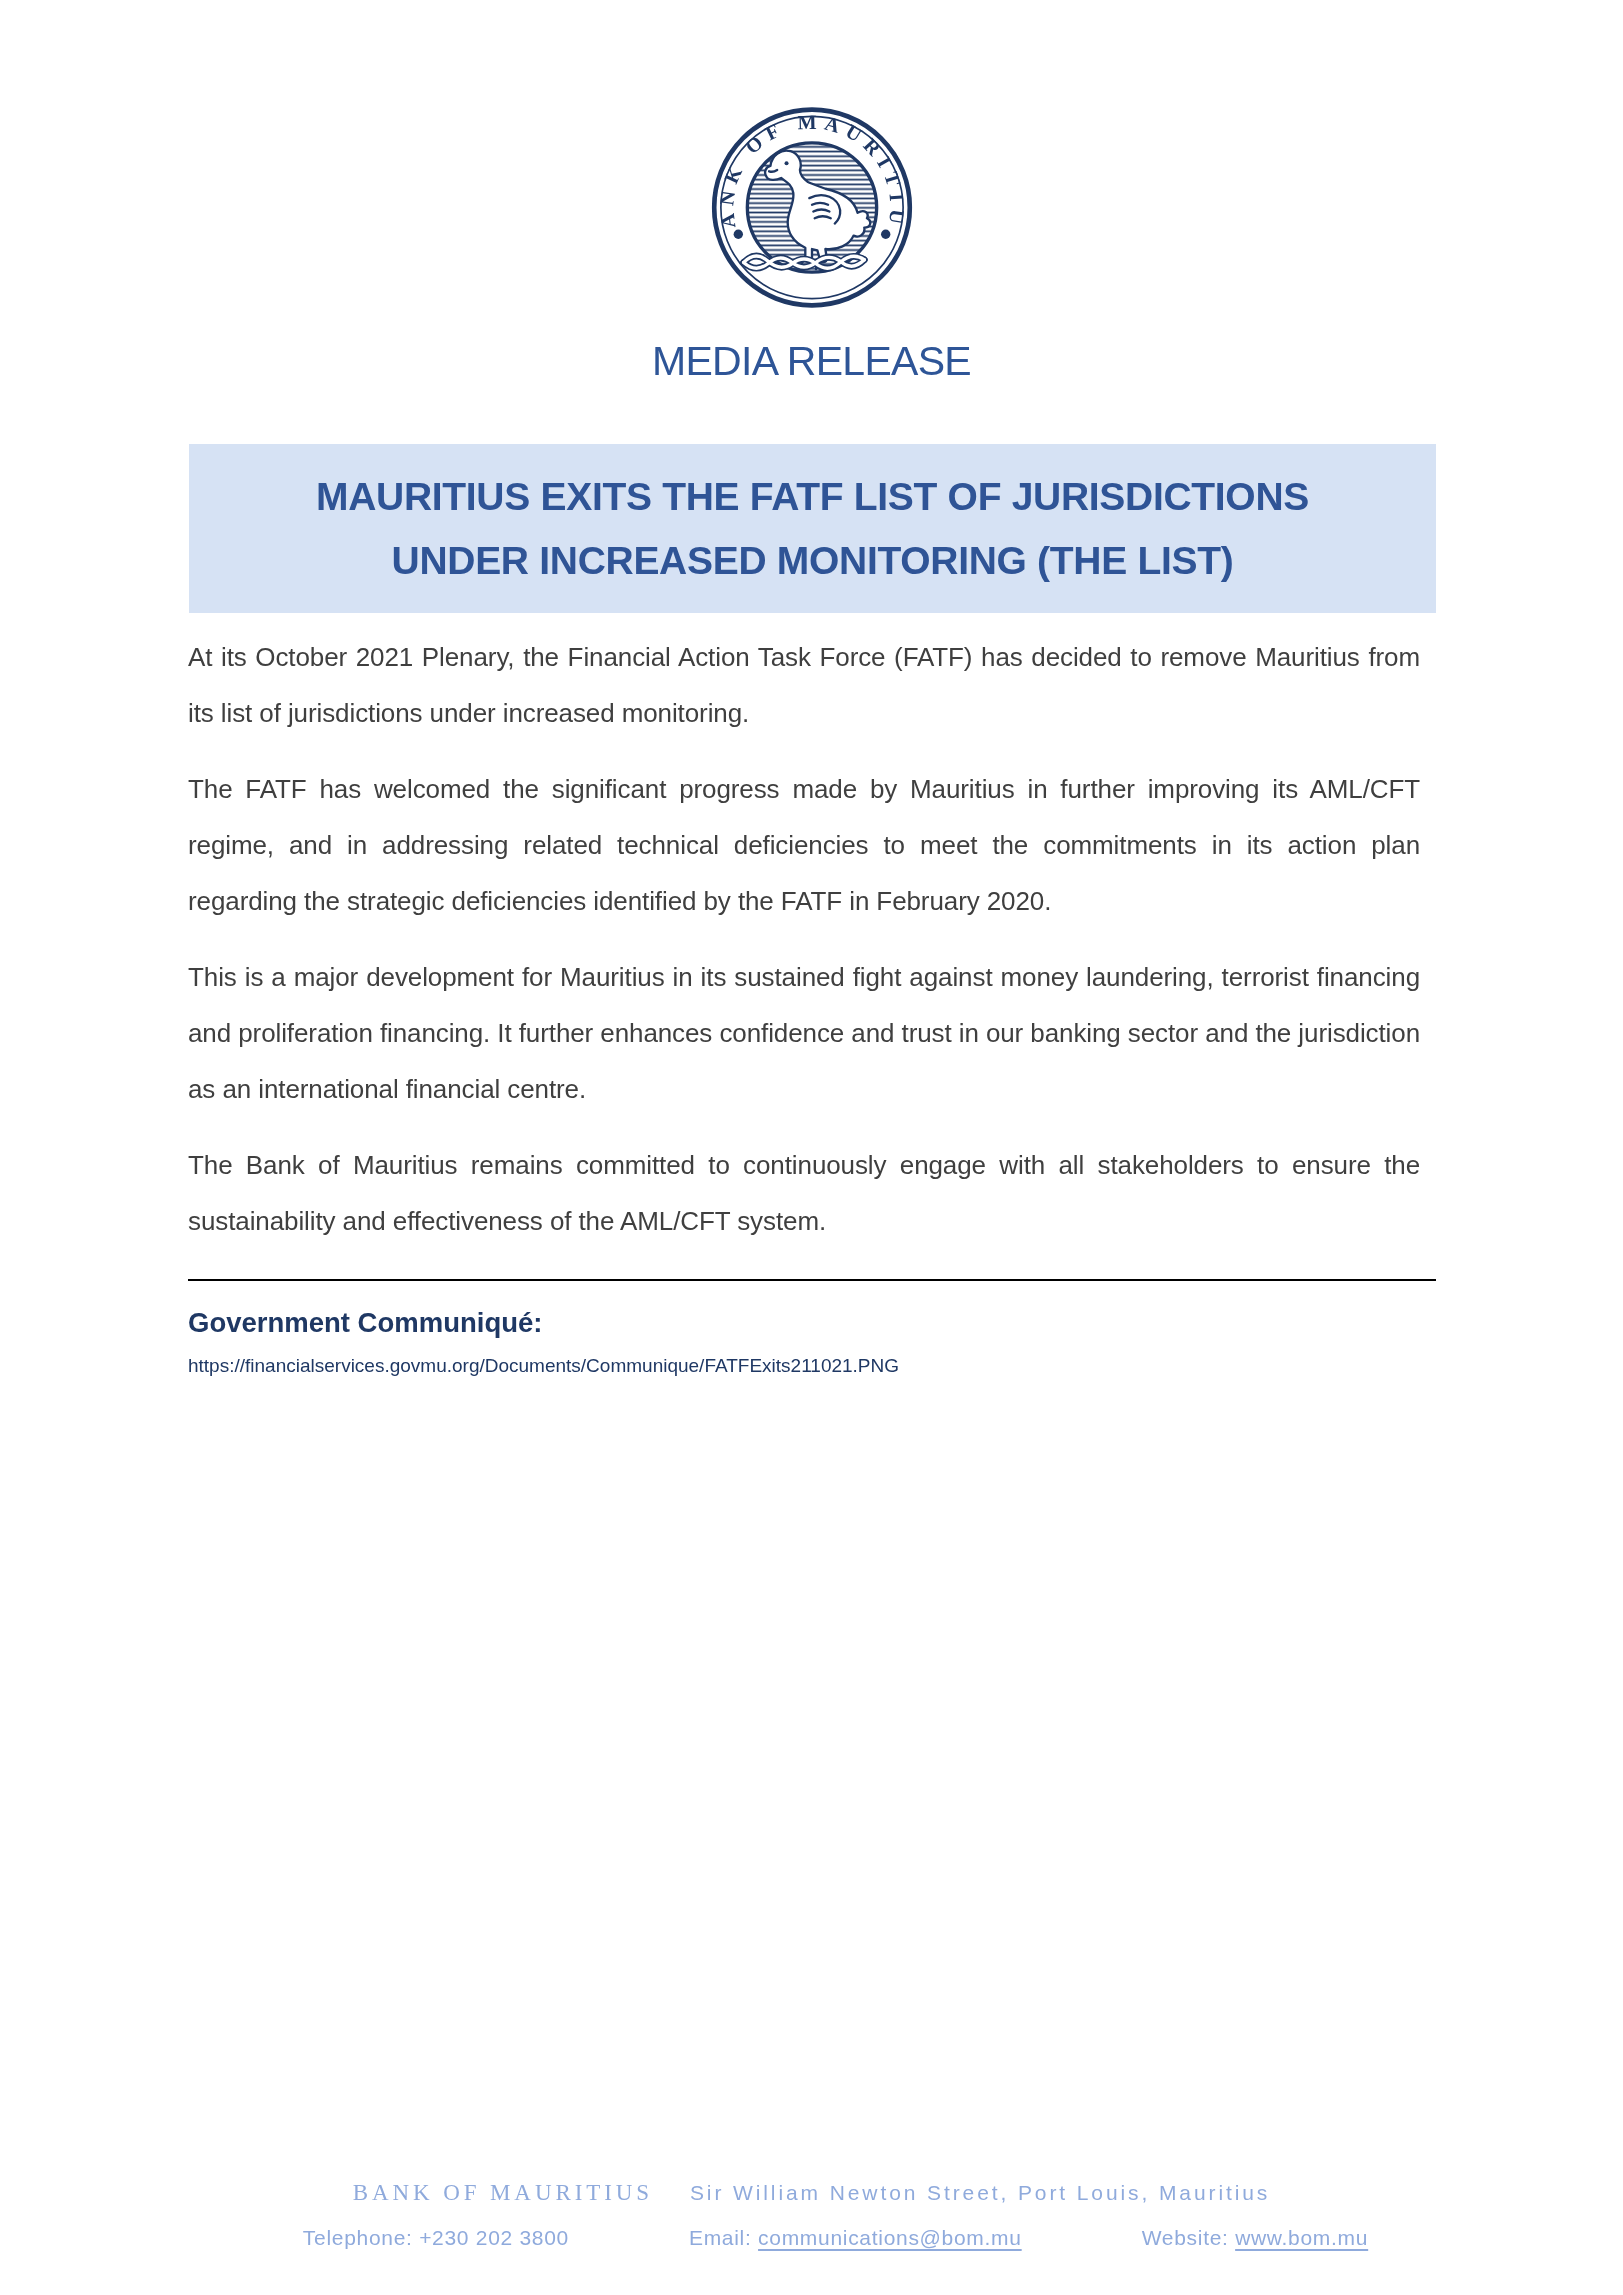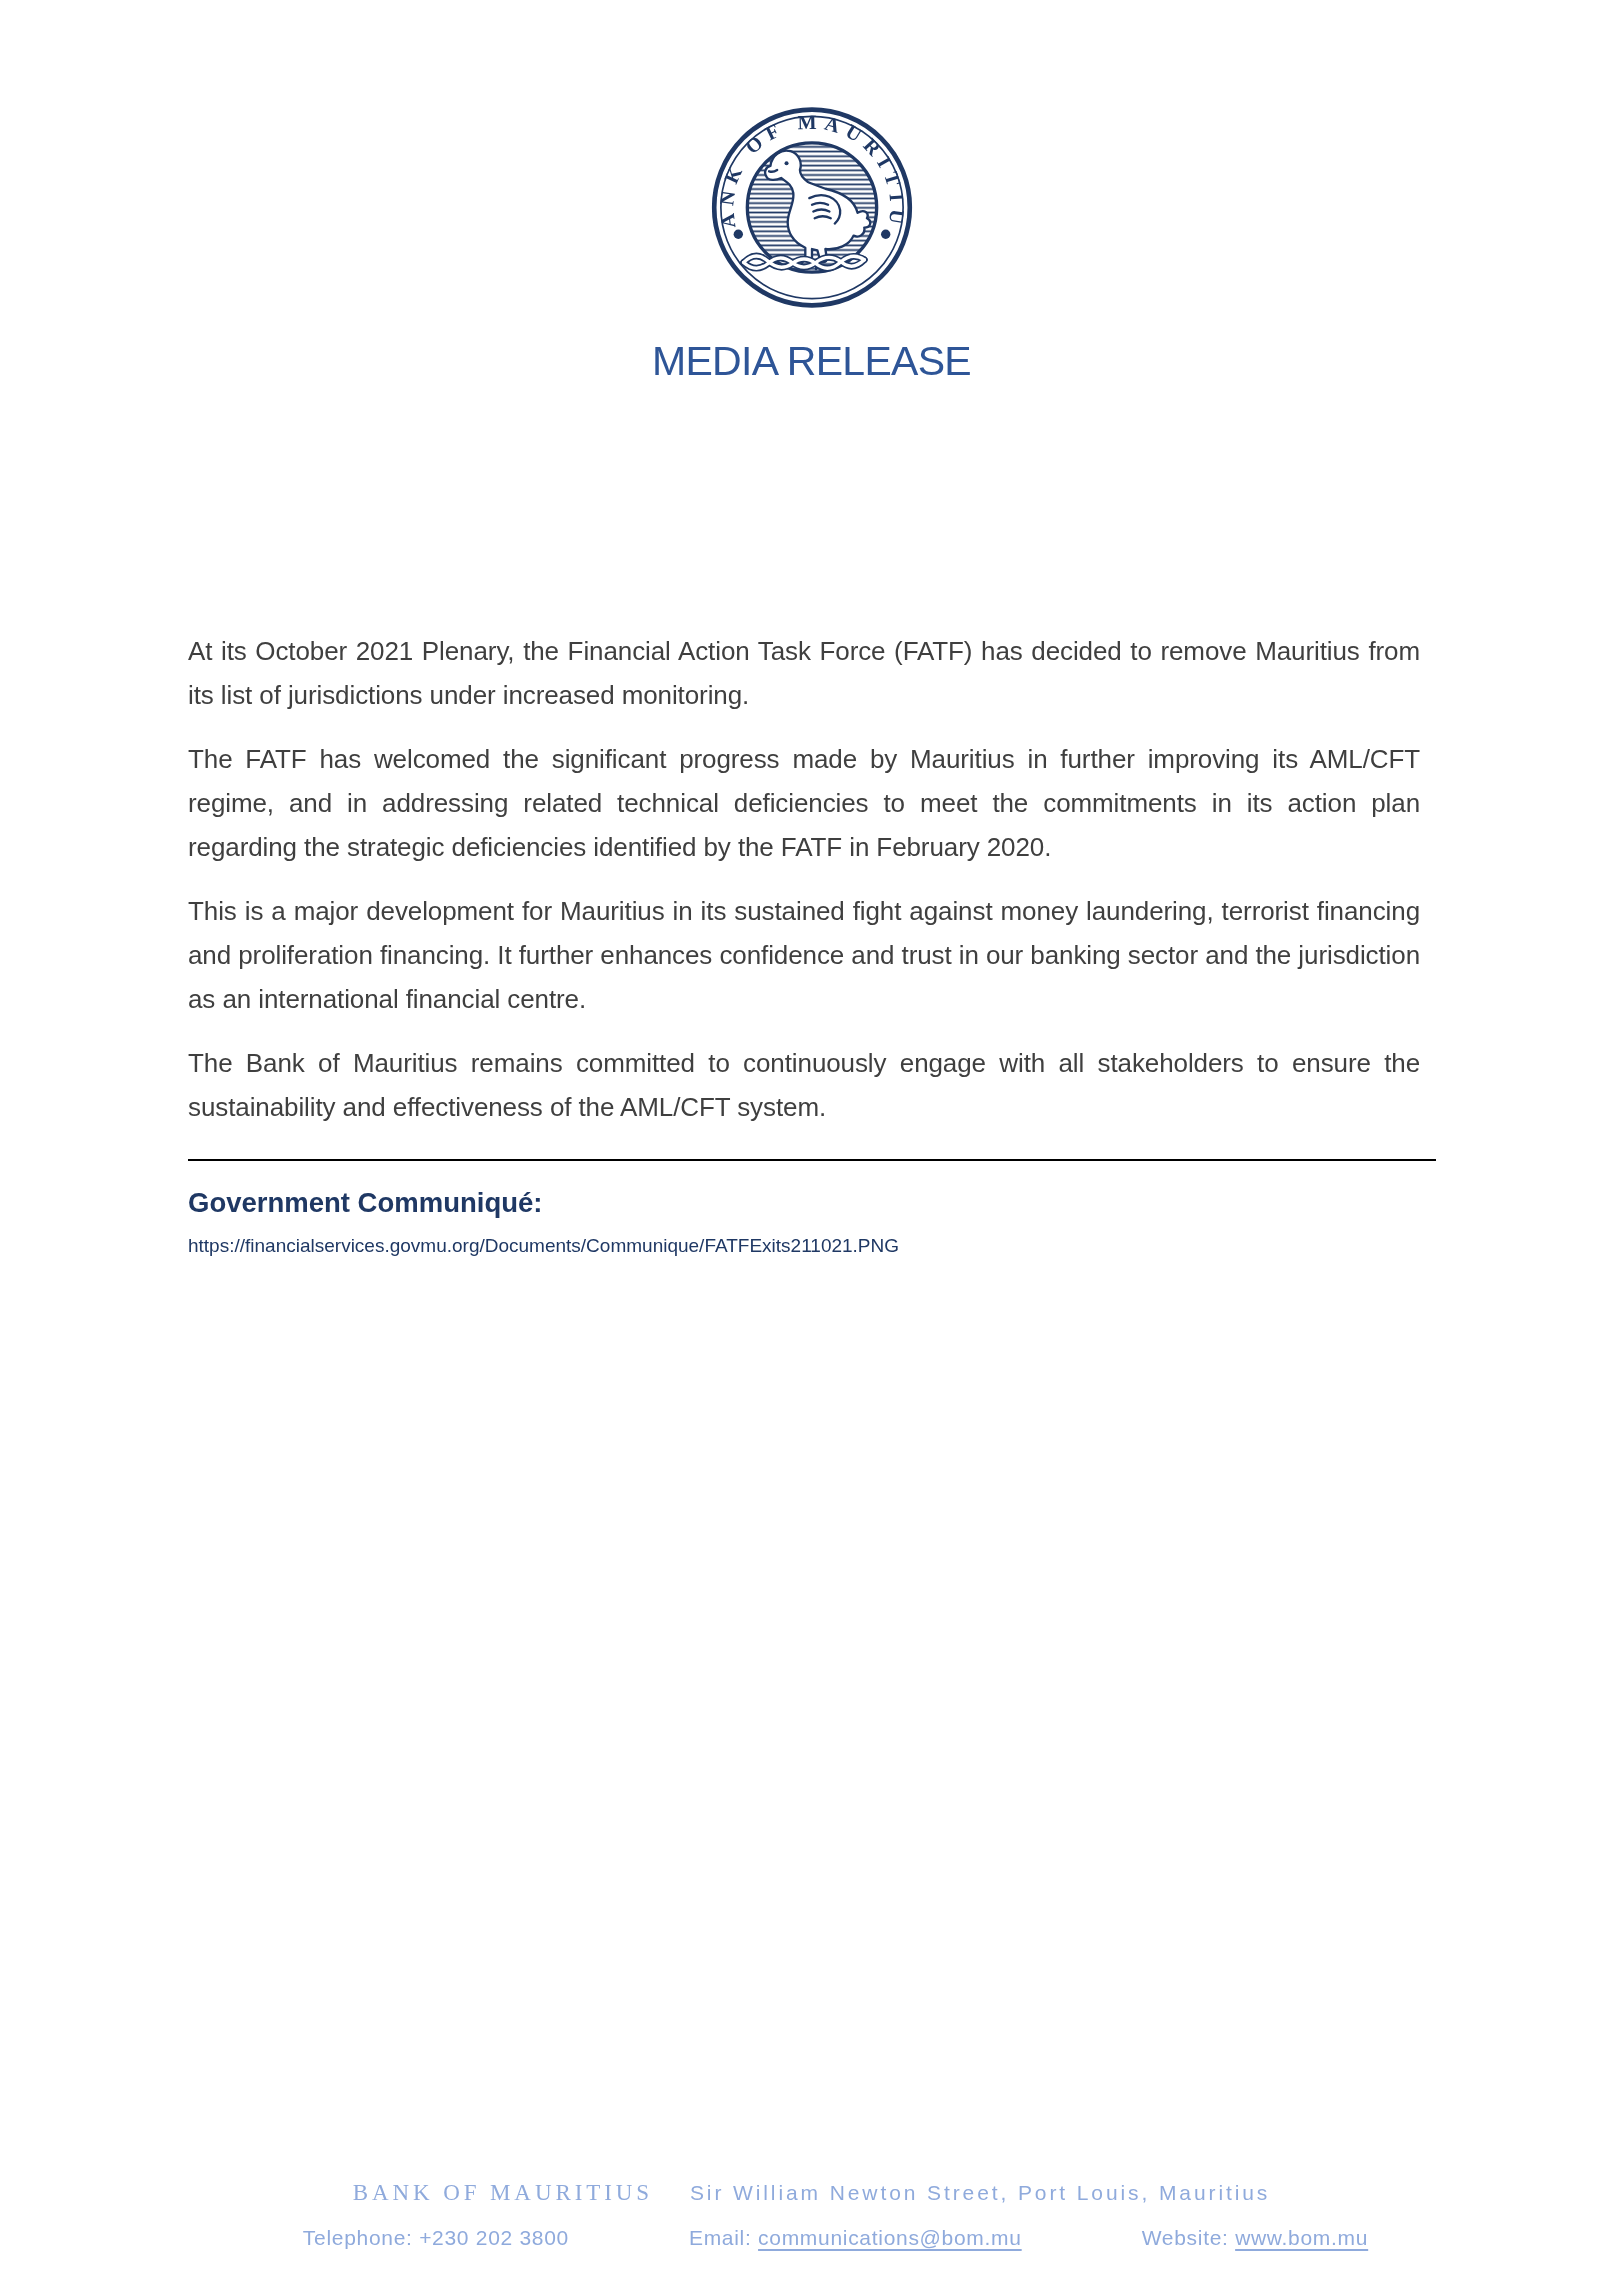--- a/index.html
+++ b/index.html
@@ -32,21 +32,21 @@
   }
   .banner-line{
     font-size:39px;font-weight:bold;color:var(--banner-text);
     line-height:64px;text-align:center;letter-spacing:-0.3px;
   }
 
   
   .content{position:absolute;top:629px;left:188px;width:1248px;}
   .date{margin:0 0 26px 0;font-style:italic;font-size:26px;color:var(--banner-text);}
   .body-para{
-    margin:0 16px 20px 0;font-size:26px;line-height:44px;color:var(--body-text);
+    margin:0 16px 20px 0;font-size:26px;line-height:56px;color:var(--body-text);
     text-align:justify;letter-spacing:-0.1px;
   }
   .rule{border:none;border-top:2.6px solid var(--rule-black);width:100%;margin:30px 0 0 0;}
   .gov-heading{margin:26px 0 0 0;font-size:27.5px;font-weight:bold;color:var(--navy);}
   .gov-url{display:block;margin-top:16px;font-size:19px;color:var(--navy);text-decoration:none;cursor:pointer;}
 
   
   .footer{position:absolute;top:2180px;left:0;width:100%;color:var(--footer-blue);}
   .footer-line1{display:flex;justify-content:center;align-items:baseline;gap:37px;}
   .footer-org{font-family:"Liberation Serif",serif;font-size:23px;letter-spacing:3.9px;}
@@ -123,20 +123,24 @@
 
     <text font-family="Liberation Serif, serif" font-size="30" font-weight="bold" fill="#1F3864" letter-spacing="10">
       <textPath href="#sealArc" xlink:href="#sealArc" startOffset="50%" text-anchor="middle">BANK OF MAURITIUS</textPath>
     </text>
     <circle cx="40" cy="190" r="7" fill="#1F3864"></circle>
     <circle cx="260" cy="190" r="7" fill="#1F3864"></circle>
   </svg>
 
   <h1 class="media-release">MEDIA RELEASE</h1>
 
+  <section class="banner">
+    <div class="banner-line">MAURITIUS EXITS THE FATF LIST OF JURISDICTIONS</div>
+    <div class="banner-line">UNDER INCREASED MONITORING (THE LIST)</div>
+  </section>
 
   <main class="content">
 
     <p class="body-para">At its October 2021 Plenary, the Financial Action Task Force (FATF) has decided to remove Mauritius from its list of jurisdictions under increased monitoring.</p>
     <p class="body-para">The FATF has welcomed the significant progress made by Mauritius in further improving its AML/CFT regime, and in addressing related technical deficiencies to meet the commitments in its action plan regarding the strategic deficiencies identified by the FATF in February 2020.</p>
     <p class="body-para">This is a major development for Mauritius in its sustained fight against money laundering, terrorist financing and proliferation financing. It further enhances confidence and trust in our banking sector and the jurisdiction as an international financial centre.</p>
     <p class="body-para">The Bank of Mauritius remains committed to continuously engage with all stakeholders to ensure the sustainability and effectiveness of the AML/CFT system.</p>
 
     <hr class="rule">
 

